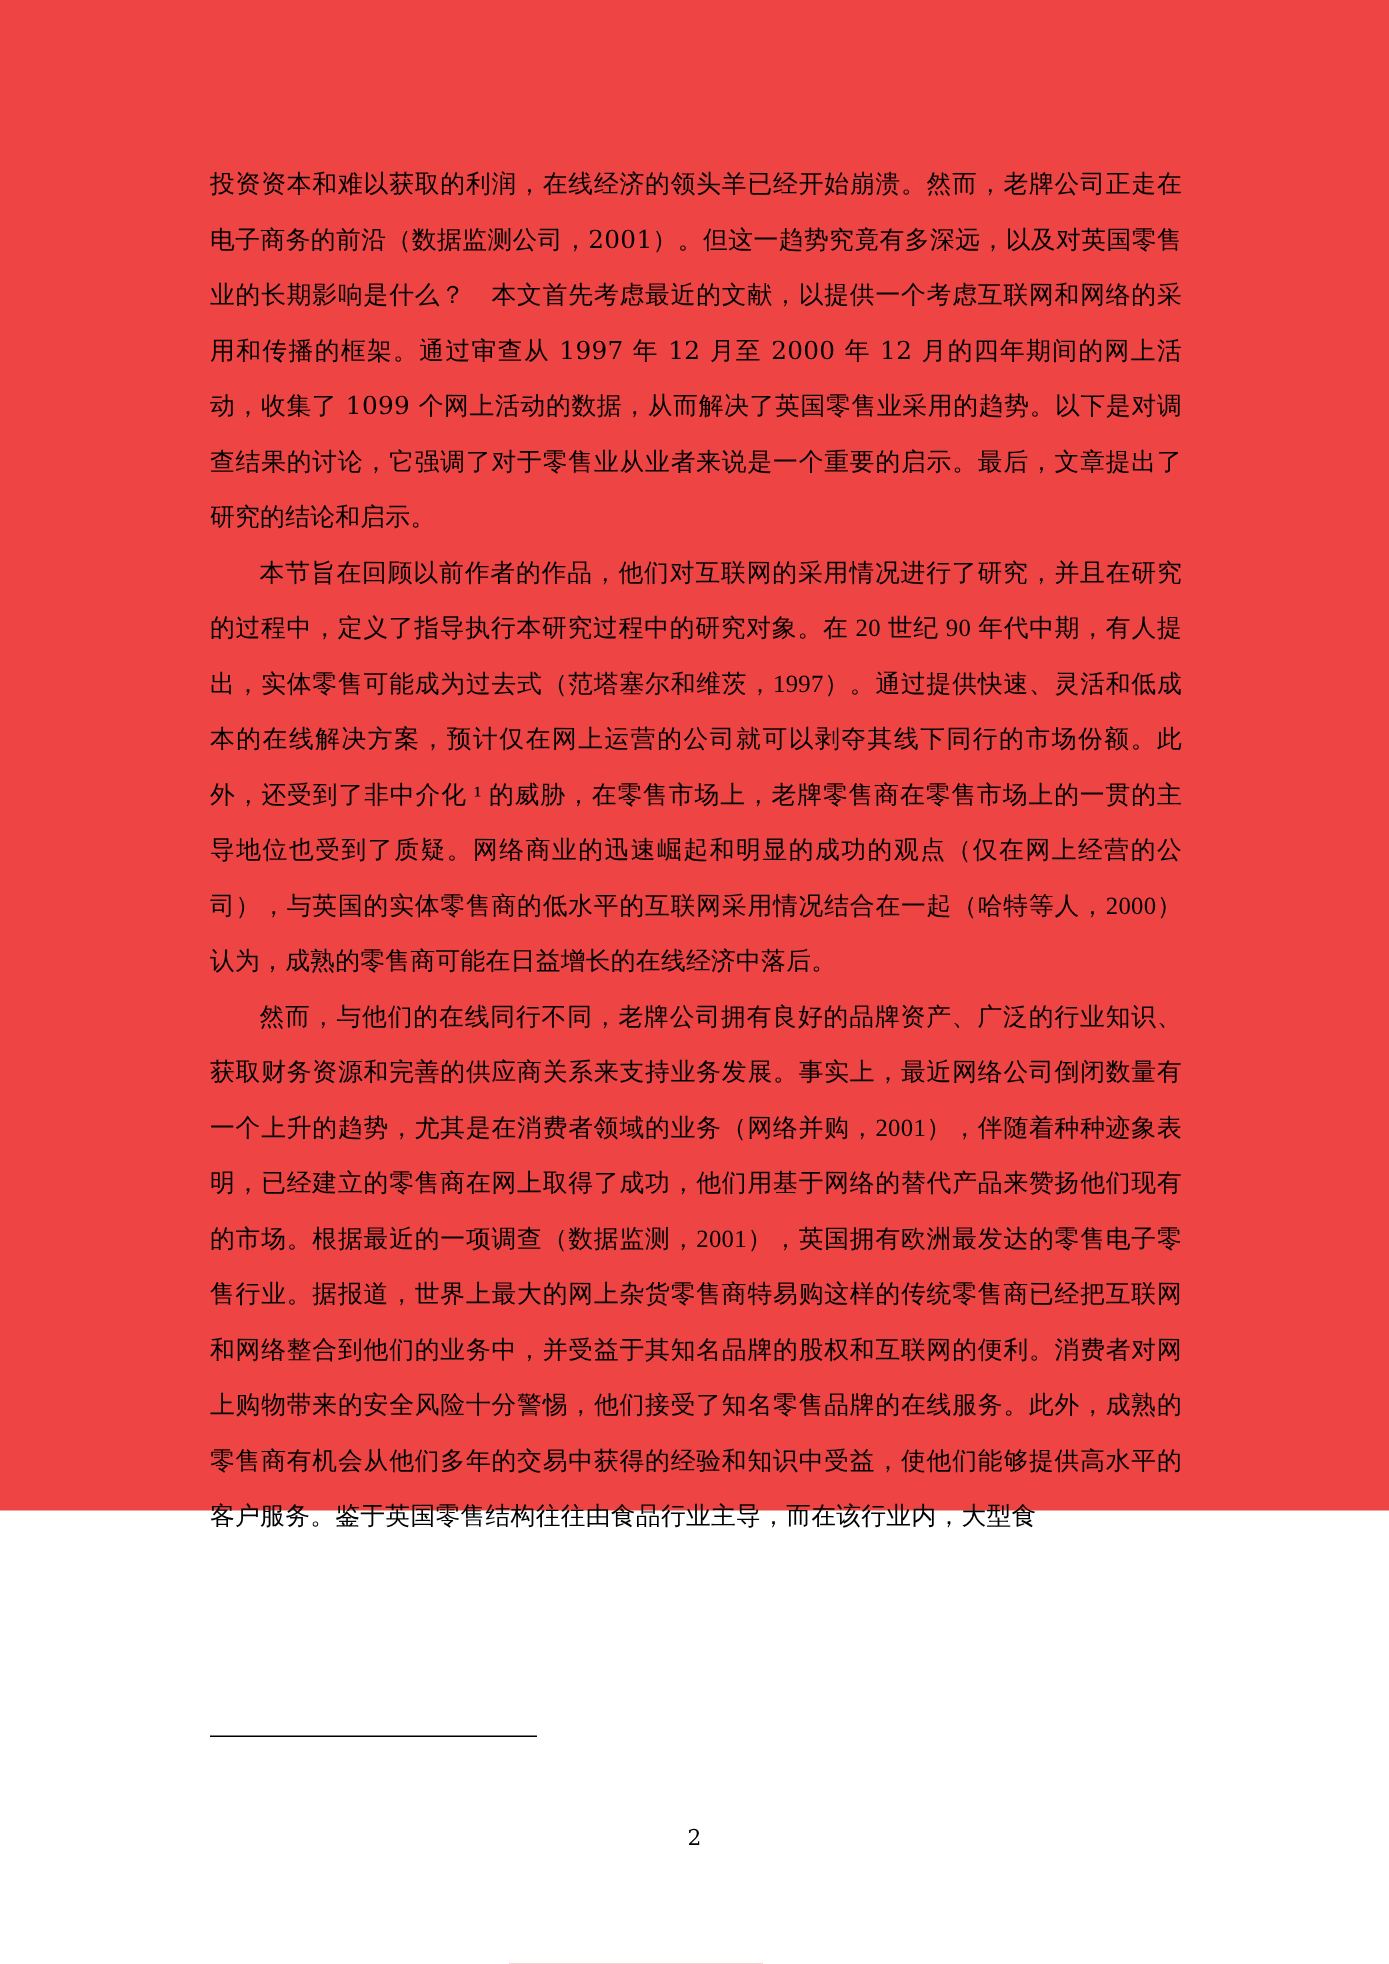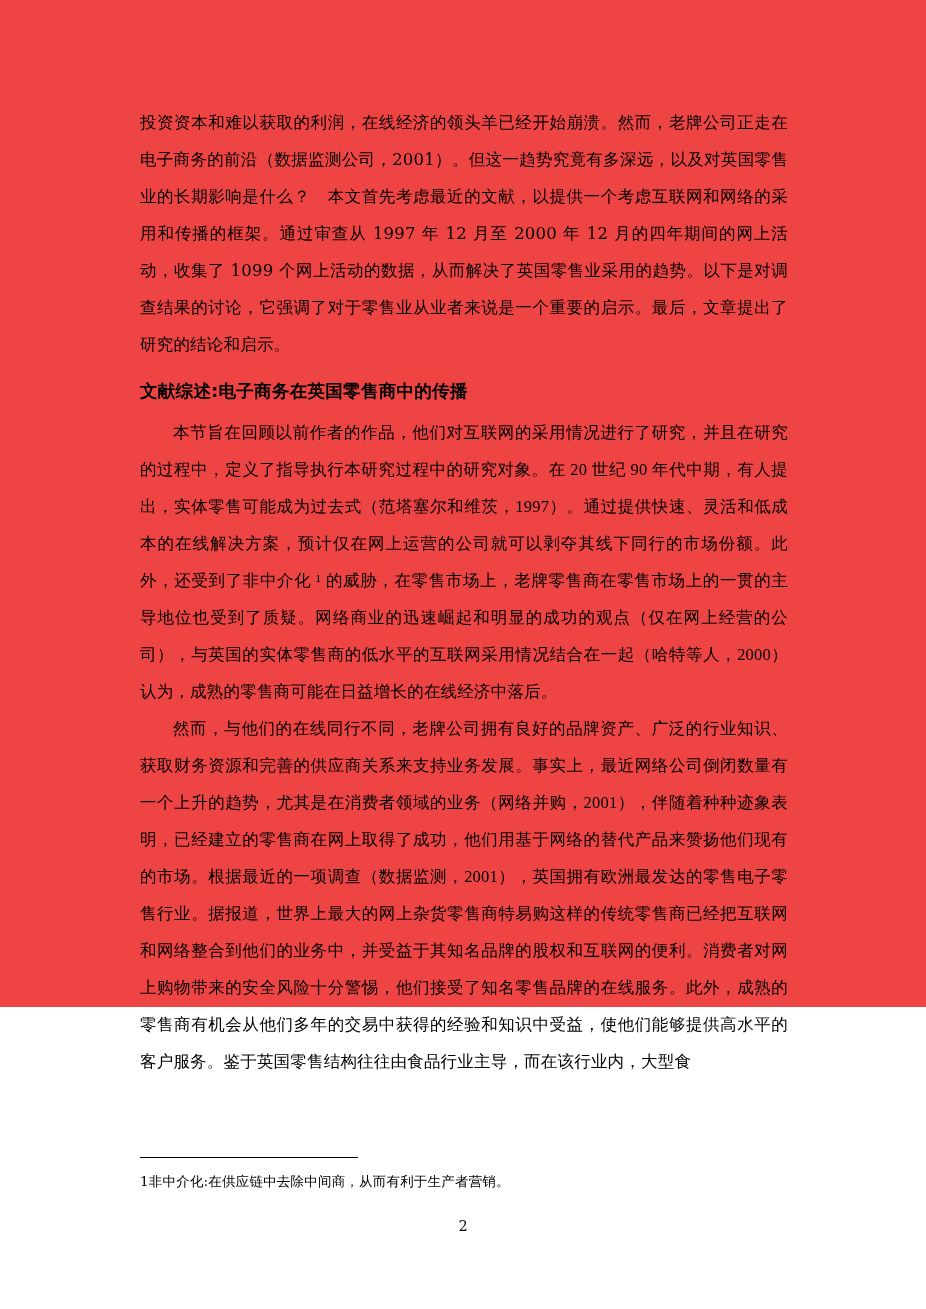--- a/index.html
+++ b/index.html
@@ -78,28 +78,26 @@
 </style>
 </head>
 <body>
 
 <div class="page">
 
   <div class="content">
 
     <p class="body-para">投资资本和难以获取的利润，在线经济的领头羊已经开始崩溃。然而，老牌公司正走在电子商务的前沿（数据监测公司，2001）。但这一趋势究竟有多深远，以及对英国零售业的长期影响是什么？　本文首先考虑最近的文献，以提供一个考虑互联网和网络的采用和传播的框架。通过审查从 1997 年 12 月至 2000 年 12 月的四年期间的网上活动，收集了 1099 个网上活动的数据，从而解决了英国零售业采用的趋势。以下是对调查结果的讨论，它强调了对于零售业从业者来说是一个重要的启示。最后，文章提出了研究的结论和启示。</p>
 
-    <h2 class="section-heading">文献综述:电子商务在英国零售商中的传播</h2>
 
     <p class="body-para indent">本节旨在回顾以前作者的作品，他们对互联网的采用情况进行了研究，并且在研究的过程中，定义了指导执行本研究过程中的研究对象。在 20 世纪 90 年代中期，有人提出，实体零售可能成为过去式（范塔塞尔和维茨，1997）。通过提供快速、灵活和低成本的在线解决方案，预计仅在网上运营的公司就可以剥夺其线下同行的市场份额。此外，还受到了非中介化 ¹ 的威胁，在零售市场上，老牌零售商在零售市场上的一贯的主导地位也受到了质疑。网络商业的迅速崛起和明显的成功的观点（仅在网上经营的公司），与英国的实体零售商的低水平的互联网采用情况结合在一起（哈特等人，2000）认为，成熟的零售商可能在日益增长的在线经济中落后。</p>
 
     <p class="body-para indent">然而，与他们的在线同行不同，老牌公司拥有良好的品牌资产、广泛的行业知识、获取财务资源和完善的供应商关系来支持业务发展。事实上，最近网络公司倒闭数量有一个上升的趋势，尤其是在消费者领域的业务（网络并购，2001），伴随着种种迹象表明，已经建立的零售商在网上取得了成功，他们用基于网络的替代产品来赞扬他们现有的市场。根据最近的一项调查（数据监测，2001），英国拥有欧洲最发达的零售电子零售行业。据报道，世界上最大的网上杂货零售商特易购这样的传统零售商已经把互联网和网络整合到他们的业务中，并受益于其知名品牌的股权和互联网的便利。消费者对网上购物带来的安全风险十分警惕，他们接受了知名零售品牌的在线服务。此外，成熟的零售商有机会从他们多年的交易中获得的经验和知识中受益，使他们能够提供高水平的客户服务。鉴于英国零售结构往往由食品行业主导，而在该行业内，大型食</p>
 
   </div>
 
   <div class="footnote-area">
     <div class="footnote-rule"></div>
-    <div class="footnote-text">1非中介化:在供应链中去除中间商，从而有利于生产者营销。</div>
   </div>
 
   <div class="page-number">2</div>
 
 </div>
 
 </body></html>

